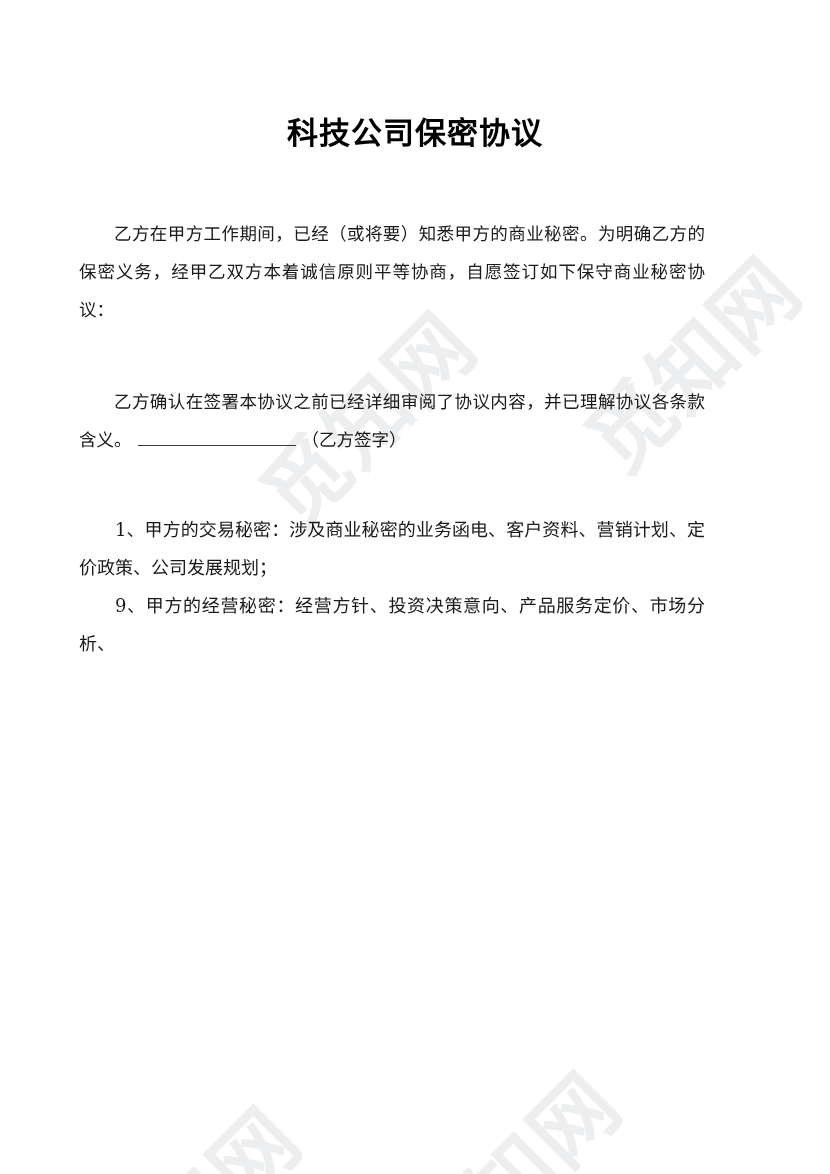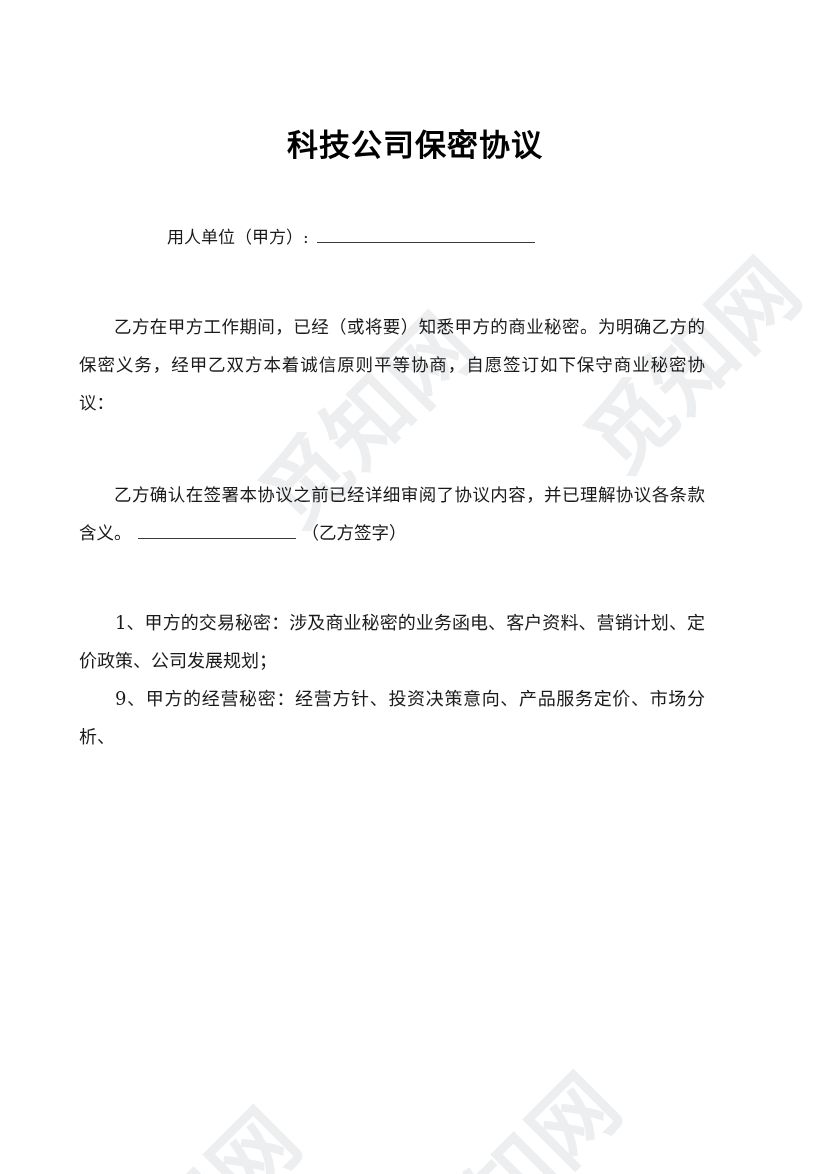--- a/index.html
+++ b/index.html
@@ -42,21 +42,21 @@
   .wm-c { left: 380px; top: 1115px; font-size: 84px; transform: rotate(-45deg); }
   .wm-d { left: 60px;  top: 1150px; font-size: 84px; transform: rotate(-45deg); }
 
   
   #content {
     position: relative;
     z-index: 1;
   }
 
   .doc-title {
-    margin: 16px;
+    margin: 4px;
     padding-top: 104px;
     text-align: center;
     font-family: "DejaVu Sans", "Liberation Sans", sans-serif;
     font-size: 31px;
     font-weight: 700;
     letter-spacing: 1px;
     color: #000000;
   }
 
   .form-block {
@@ -131,24 +131,20 @@
     <span class="wm wm-c">觅知网</span>
     <span class="wm wm-d">觅知网</span>
   </div>
 
   <div id="content">
 
     <h1 class="doc-title">科技公司保密协议</h1>
 
     <div class="form-block">
 
-      <div class="form-row">
-        <span class="form-label">用人单位（甲方）:</span>
-        <span class="form-blank blank-w1"></span>
-      </div>
 
 
 
     </div>
 
     <div class="body-block">
 
       <p class="para">乙方在甲方工作期间，已经（或将要）知悉甲方的商业秘密。为明确乙方的保密义务，经甲乙双方本着诚信原则平等协商，自愿签订如下保守商业秘密协议：</p>
 
       <div class="gap-lg"></div>

